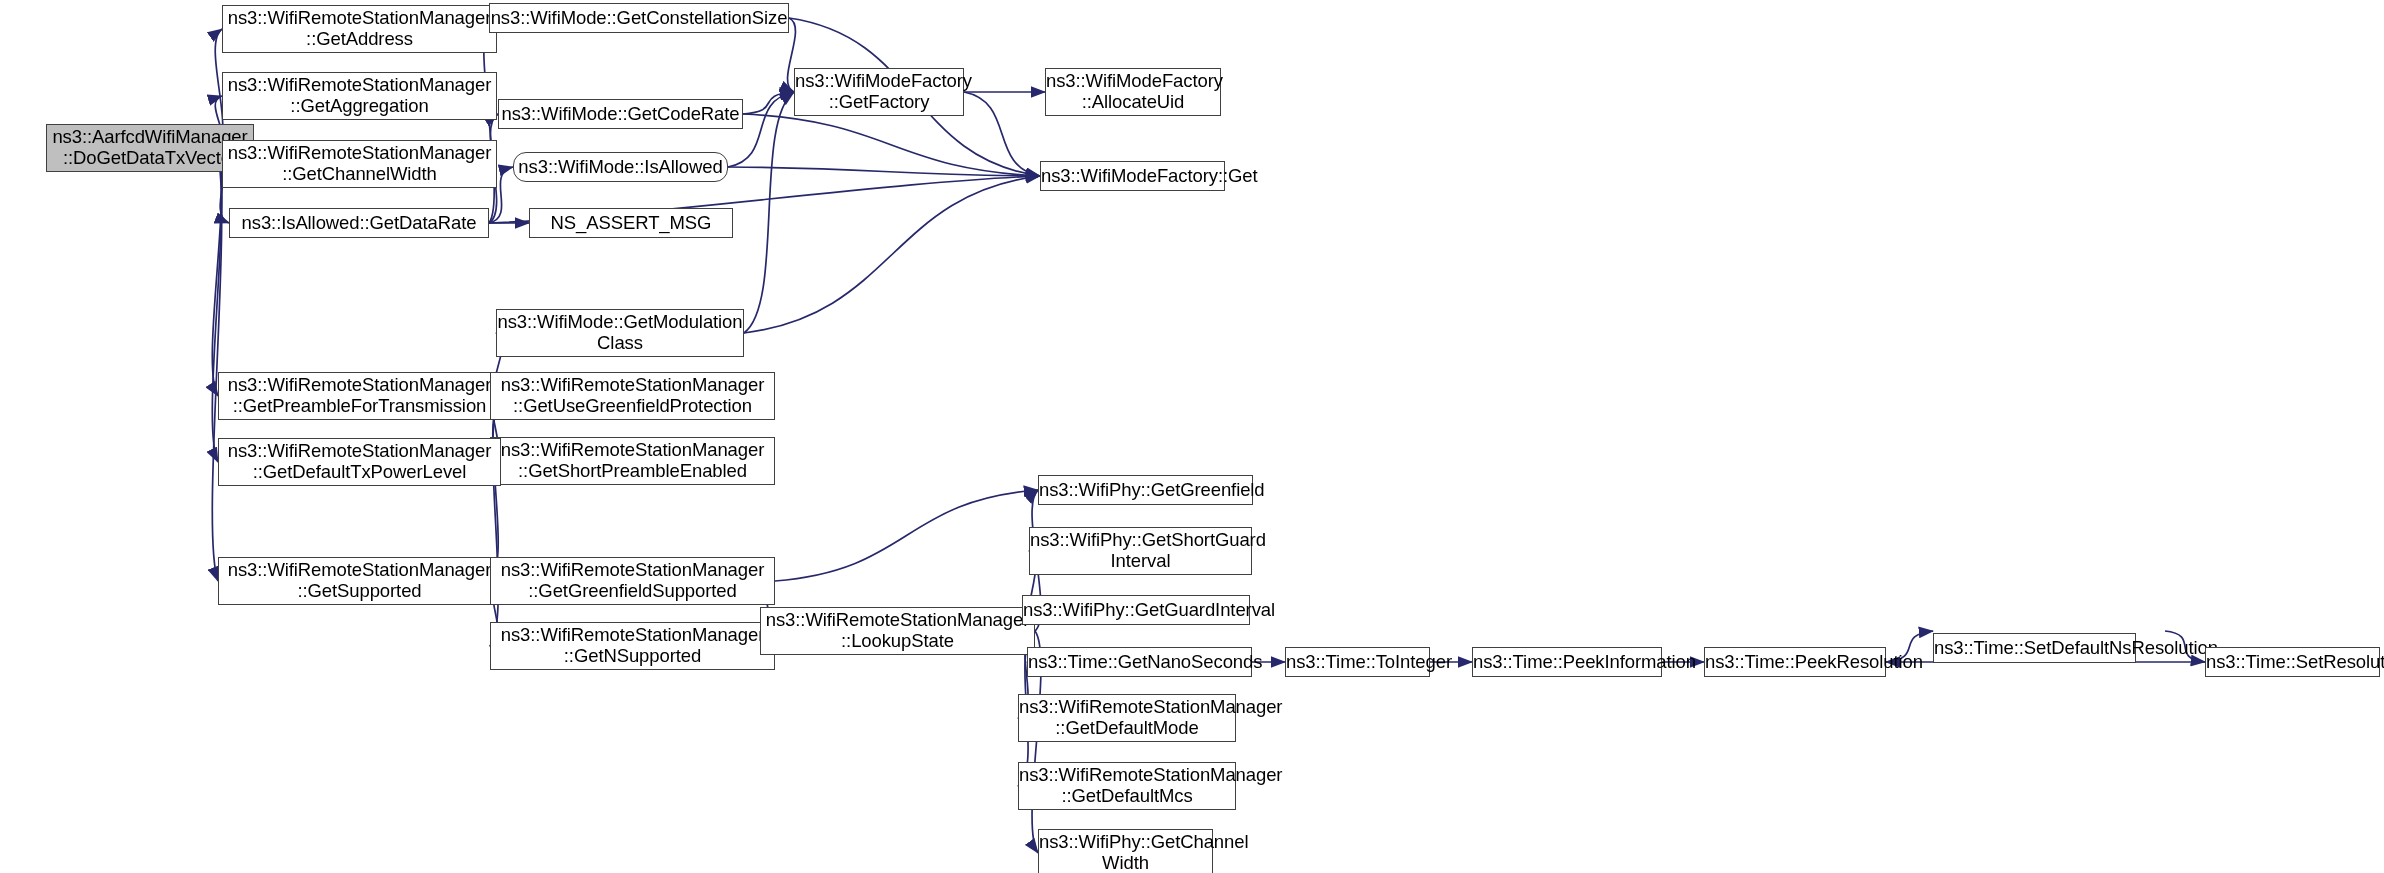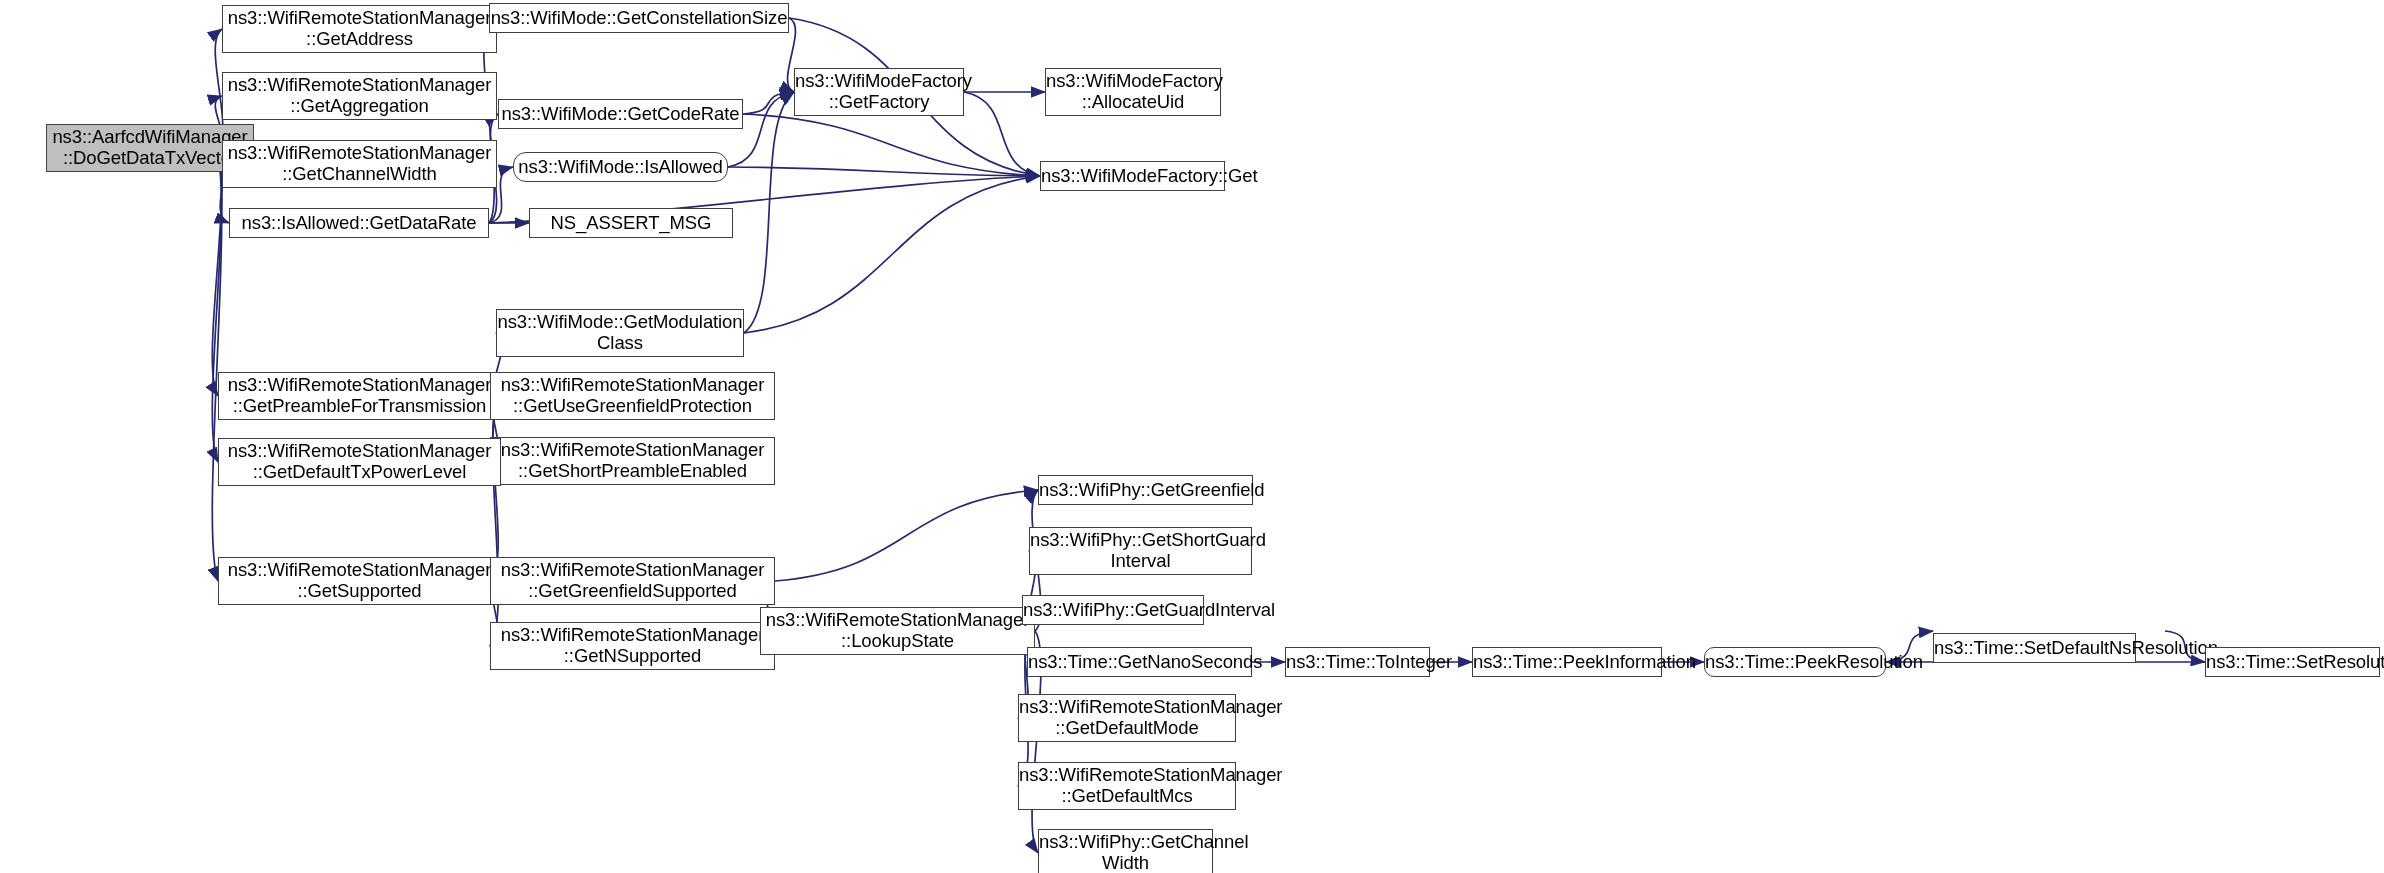--- a/index.html
+++ b/index.html
@@ -138,27 +138,27 @@
 ::GetSupported</span></div>
       <div class="node" style="left: 490px; top: 557px; width: 285px; height: 48px;"><span class="lbl">ns3::WifiRemoteStationManager
 ::GetGreenfieldSupported</span></div>
       <div class="node" style="left: 490px; top: 622px; width: 285px; height: 48px;"><span class="lbl">ns3::WifiRemoteStationManager
 ::GetNSupported</span></div>
       <div class="node" style="left: 760px; top: 607px; width: 275px; height: 48px;"><span class="lbl">ns3::WifiRemoteStationManager
 ::LookupState</span></div>
       <div class="node" style="left: 1038px; top: 475px; width: 215px; height: 30px;"><span class="lbl">ns3::WifiPhy::GetGreenfield</span></div>
       <div class="node" style="left: 1029px; top: 527px; width: 223px; height: 48px;"><span class="lbl">ns3::WifiPhy::GetShortGuard
 Interval</span></div>
-      <div class="node" style="left: 1022px; top: 595px; width: 182px; height: 30px;"><span class="lbl">ns3::WifiPhy::GetGuardInterval</span></div>
+      <div class="node" style="left: 1022px; top: 595px; width: 228px; height: 30px;"><span class="lbl">ns3::WifiPhy::GetGuardInterval</span></div>
       <div class="node" style="left: 1027px; top: 647px; width: 225px; height: 30px;"><span class="lbl">ns3::Time::GetNanoSeconds</span></div>
       <div class="node" style="left: 1018px; top: 694px; width: 218px; height: 48px;"><span class="lbl">ns3::WifiRemoteStationManager
 ::GetDefaultMode</span></div>
       <div class="node" style="left: 1018px; top: 762px; width: 218px; height: 48px;"><span class="lbl">ns3::WifiRemoteStationManager
 ::GetDefaultMcs</span></div>
       <div class="node" style="left: 1038px; top: 829px; width: 175px; height: 48px;"><span class="lbl">ns3::WifiPhy::GetChannel
 Width</span></div>
       <div class="node" style="left: 1285px; top: 647px; width: 145px; height: 30px;"><span class="lbl">ns3::Time::ToInteger</span></div>
       <div class="node" style="left: 1472px; top: 647px; width: 190px; height: 30px; justify-content: flex-end;"><span class="lbl">ns3::Time::PeekInformation</span></div>
-      <div class="node" style="left: 1704px; top: 647px; width: 182px; height: 30px; border-radius: 10px;"><span class="lbl">ns3::Time::PeekResolution</span></div>
+      <div class="node" style="left: 1704px; top: 647px; width: 182px; height: 30px;"><span class="lbl">ns3::Time::PeekResolution</span></div>
       <div class="node" style="left: 1933px; top: 616px; width: 203px; height: 30px; margin-top: 17px;"><span class="lbl">ns3::Time::SetDefaultNsResolution</span></div>
       <div class="node" style="left: 2205px; top: 647px; width: 175px; height: 30px;"><span class="lbl">ns3::Time::SetResolution</span></div>
     </div>
 </div>
 
 </body></html>

